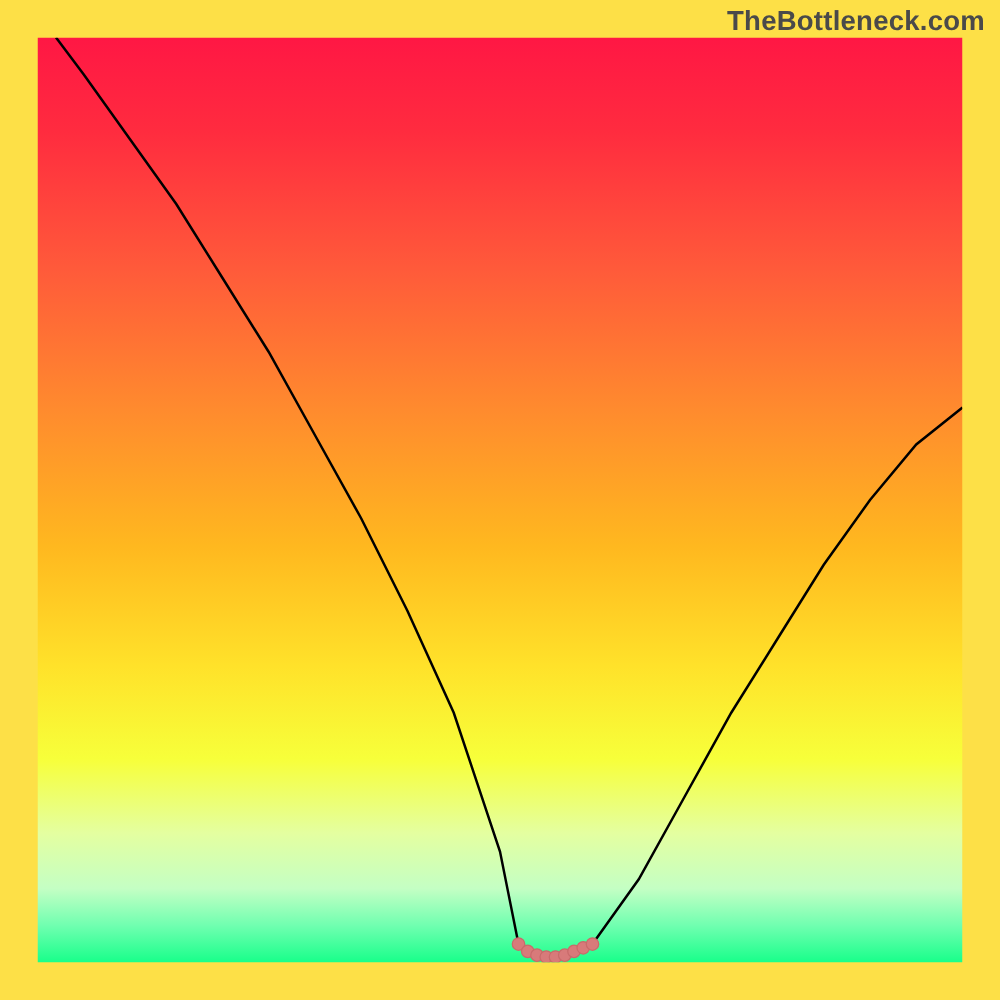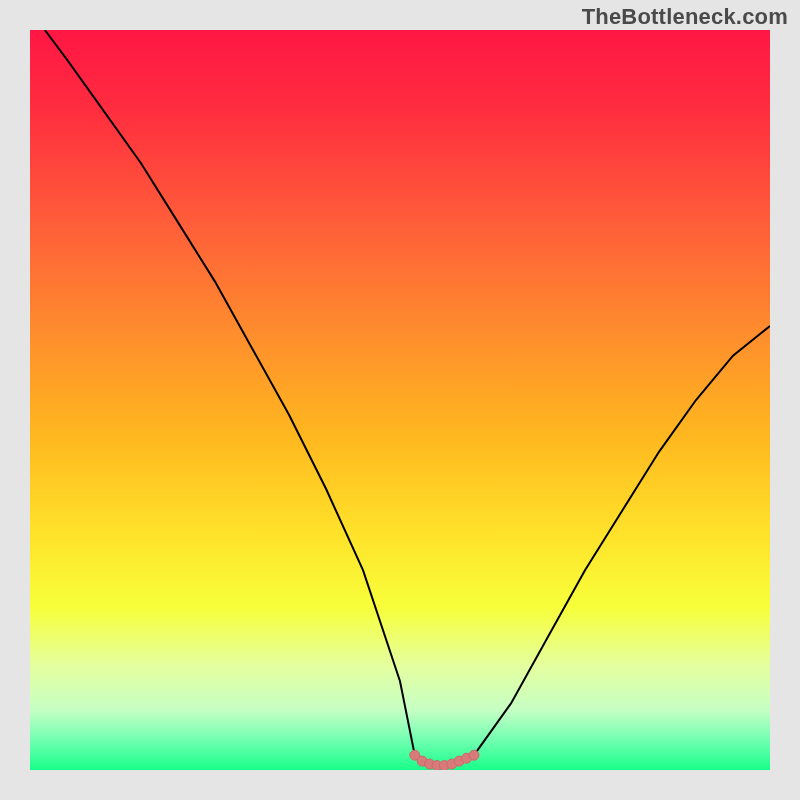--- a/index.html
+++ b/index.html
@@ -9,21 +9,21 @@
     height: 800px;
     overflow: hidden;
     background: #000;
     font-family: Arial, Helvetica, sans-serif;
   }
   .frame {
     position: absolute;
     top: 0; left: 0;
     width: 800px;
     height: 800px;
-    background: #e5e5e5;
+    background: #fde047;
   }
   .plot-clip {
     position: absolute;
     overflow: hidden;
   }
   .gradient {
     position: absolute;
     top: 0; left: 0; right: 0; bottom: 0;
   }
   .watermark {

